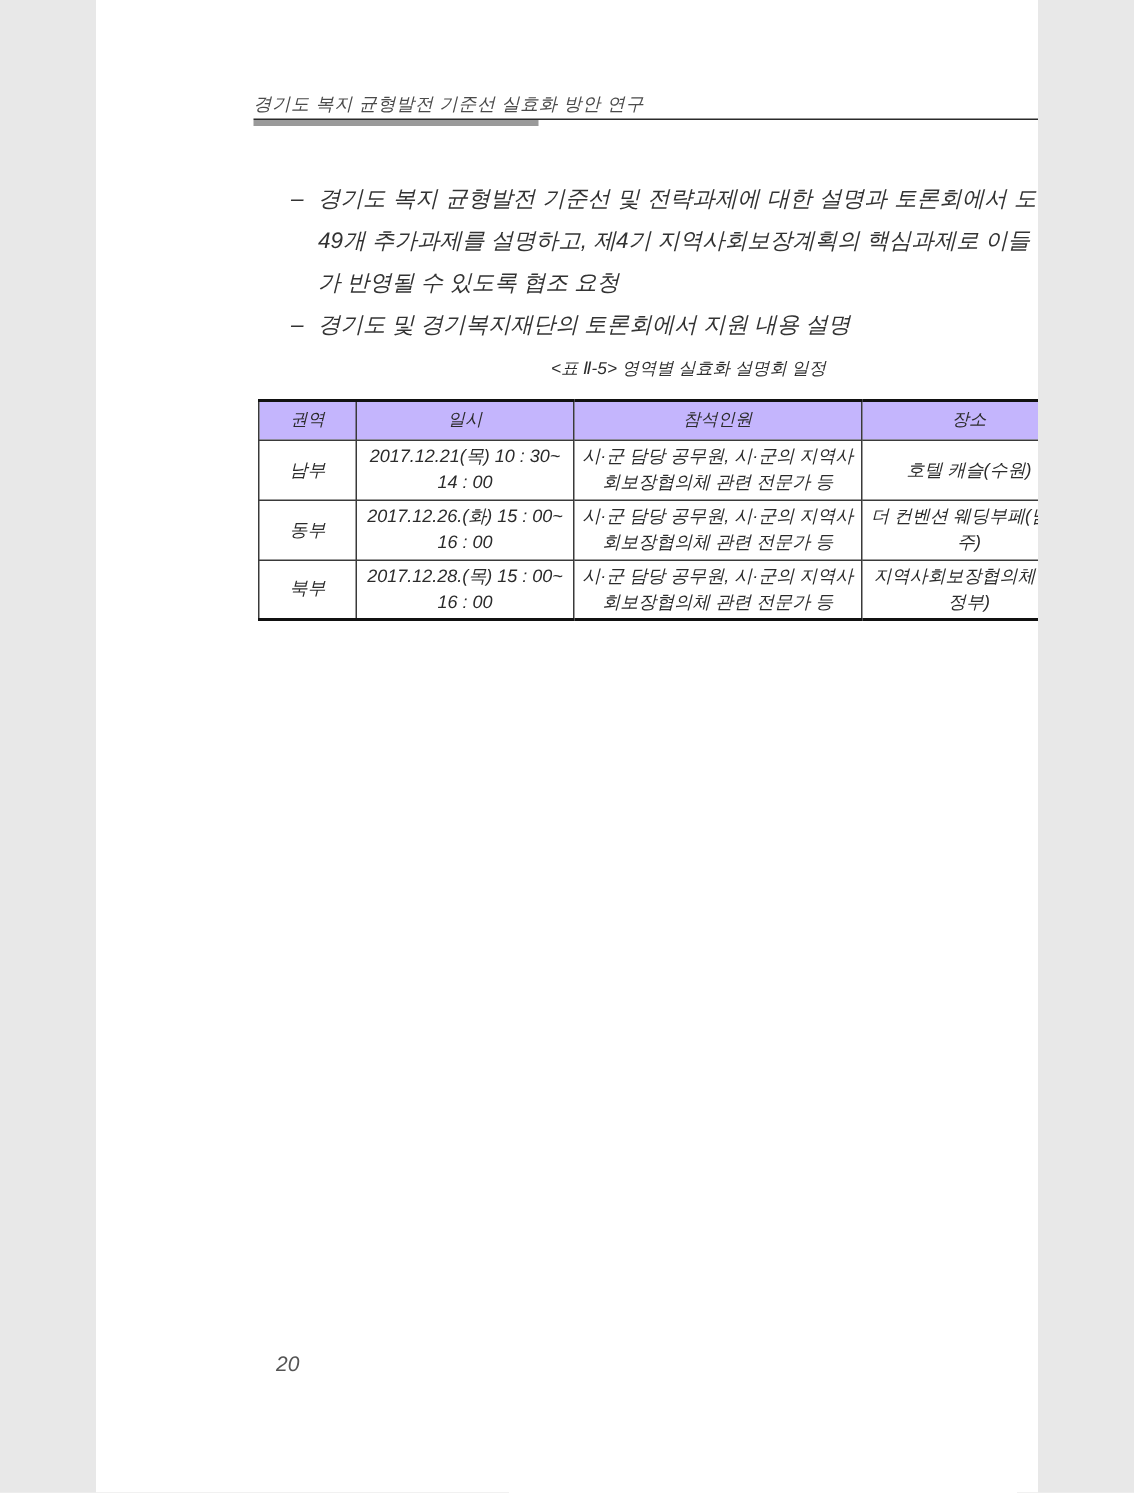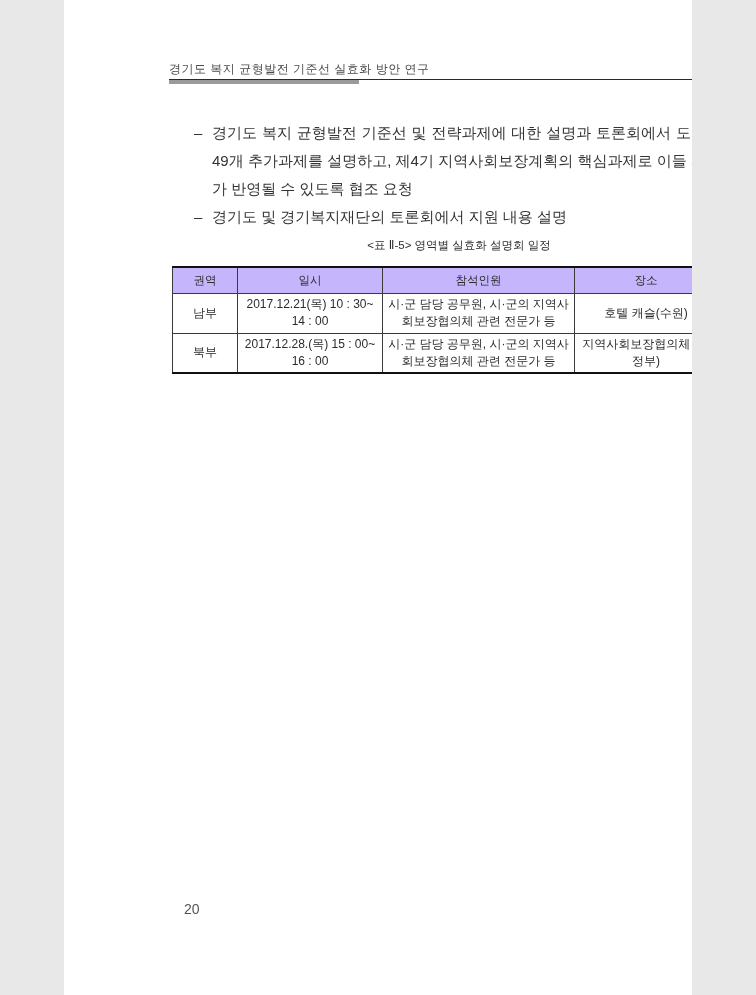--- a/index.html
+++ b/index.html
@@ -7,20 +7,21 @@
   body { font-family: "Liberation Sans", "DejaVu Sans", sans-serif; }
 
   .page {
     position: relative;
     width: 628px;
     height: 995px;
     margin: 0 auto;
     background: #ffffff;
     color: #333333;
     overflow: hidden;
+    font-style: italic;
   }
 
   
   .running-header {
     position: absolute;
     left: 105px;
     top: 61px;
     font-size: 12px;
     letter-spacing: 0.5px;
     color: #4a4a4a;
@@ -152,20 +153,26 @@
       </tr>
     </thead>
     <tbody>
       <tr>
         <td>남부</td>
         <td>2017.12.21(목) 10 : 30~ 14 : 00</td>
         <td>시·군 담당 공무원, 시·군의 지역사회보장협의체 관련 전문가 등</td>
         <td>호텔 캐슬(수원)</td>
       </tr>
       <tr>
+        <td>동부</td>
+        <td>2017.12.26.(화) 15 : 00~ 16 : 00</td>
+        <td>시·군 담당 공무원, 시·군의 지역사회보장협의체 관련 전문가 등</td>
+        <td>더 컨벤션 웨딩부페(남양주)</td>
+      </tr>
+      <tr>
         <td>북부</td>
         <td>2017.12.28.(목) 15 : 00~ 16 : 00</td>
         <td>시·군 담당 공무원, 시·군의 지역사회보장협의체 관련 전문가 등</td>
         <td>지역사회보장협의체 (의정부)</td>
       </tr>
     </tbody>
   </table>
 
   <div class="page-number">20</div>
 

